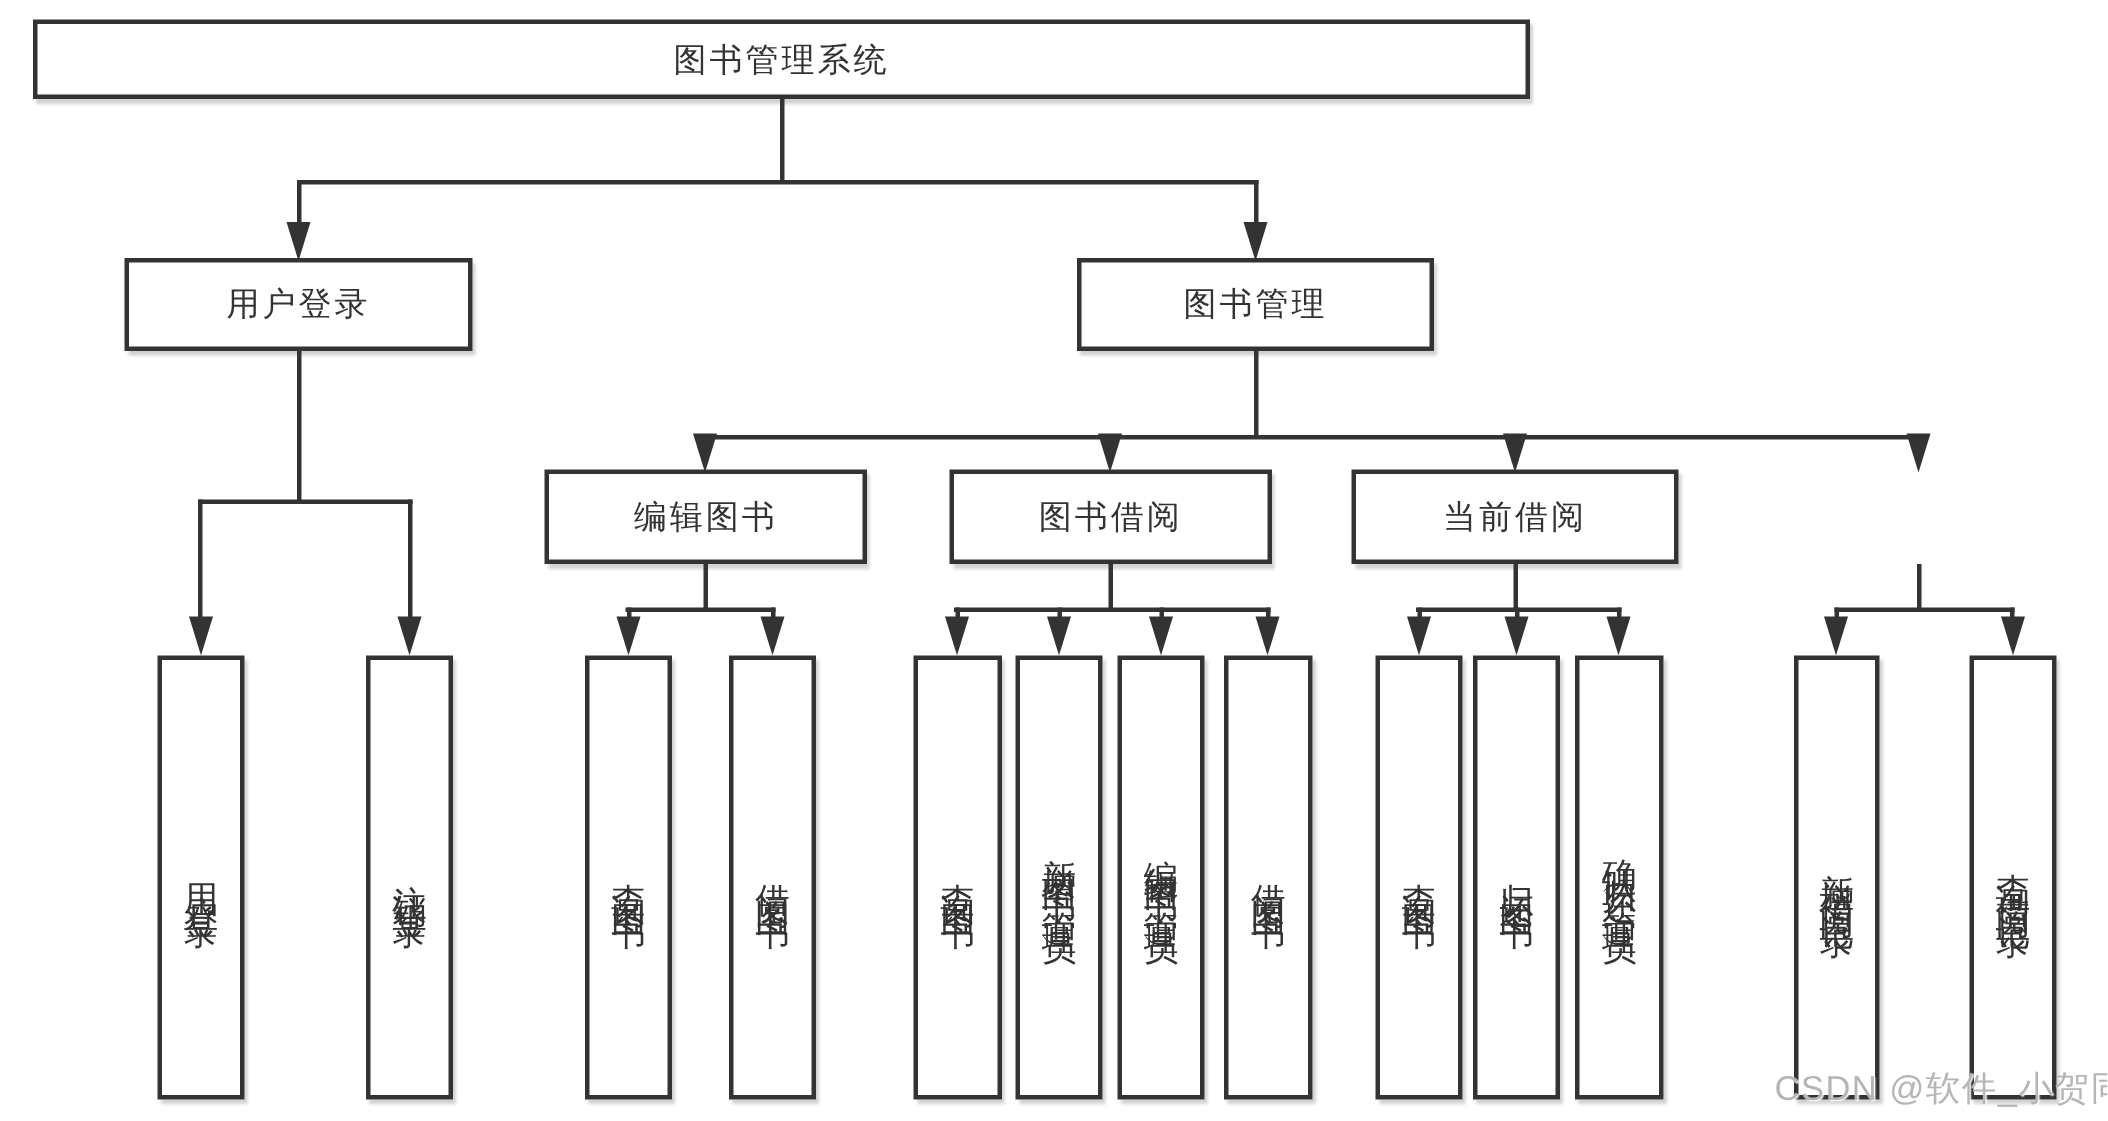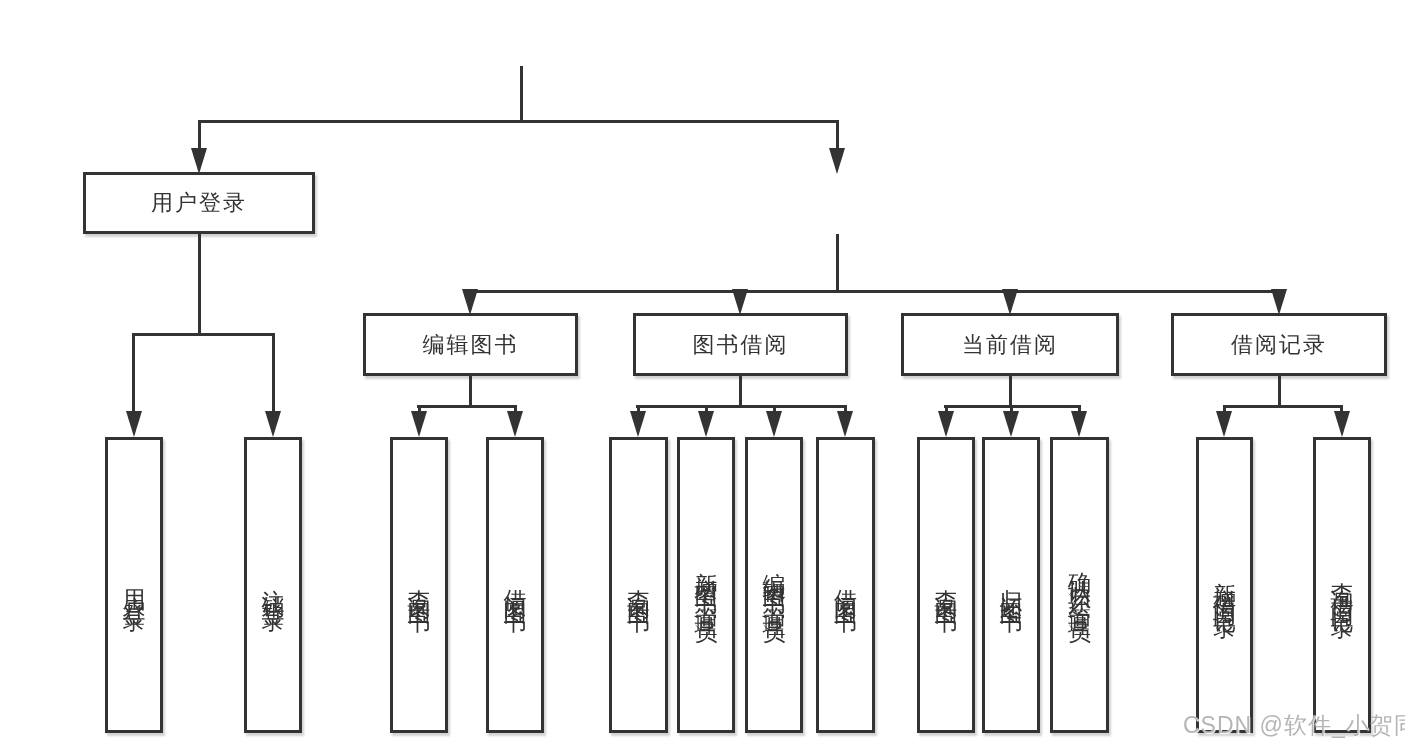--- a/index.html
+++ b/index.html
@@ -34,36 +34,39 @@
     position:absolute; left:1183px; top:710px;
     font-size:23px; color:#b5b5b5; letter-spacing:1px;
     text-shadow:1px 1px 1px #ffffff; white-space:nowrap; z-index:5;
   }
 </style>
 </head>
 <body>
 
 <div class="stage">
 
+  <div class="node" style="left:22px; top:13px; width:998px; height:53px">
+    <span class="h-label">图书管理系统</span>
+  </div>
 
   <div class="node" style="left:83px; top:172px; width:232px; height:62px">
     <span class="h-label">用户登录</span>
+  </div>
+  <div class="node" style="left:718px; top:172px; width:238px; height:62px">
+    <span class="h-label">图书管理</span>
   </div>
 
   <div class="node" style="left:363px; top:313px; width:215px; height:63px">
     <span class="h-label">编辑图书</span>
   </div>
   <div class="node" style="left:633px; top:313px; width:215px; height:63px">
     <span class="h-label">图书借阅</span>
   </div>
   <div class="node" style="left:901px; top:313px; width:218px; height:63px">
     <span class="h-label">当前借阅</span>
-  </div>
-  <div class="node" style="left:1171px; top:313px; width:216px; height:63px">
-    <span class="h-label">借阅记录</span>
   </div>
 
   <div class="node leaf" style="left:105px; top:437px; width:58px; height:296px">
     <span class="v-label">用户登录</span>
   </div>
   <div class="node leaf" style="left:244px; top:437px; width:58px; height:296px">
     <span class="v-label">注销登录</span>
   </div>
 
   <div class="node leaf" style="left:390px; top:437px; width:58px; height:296px">

